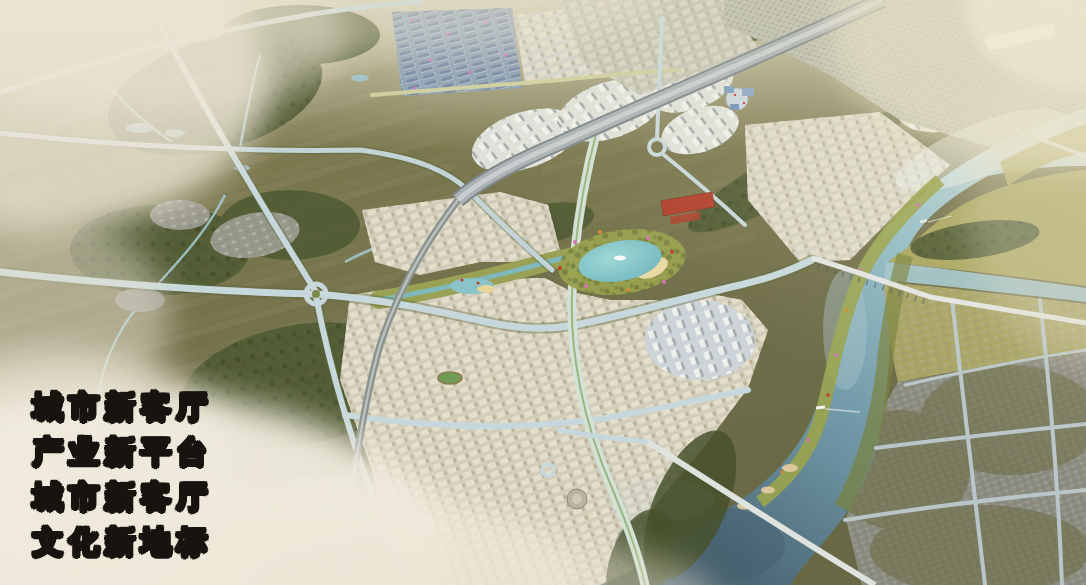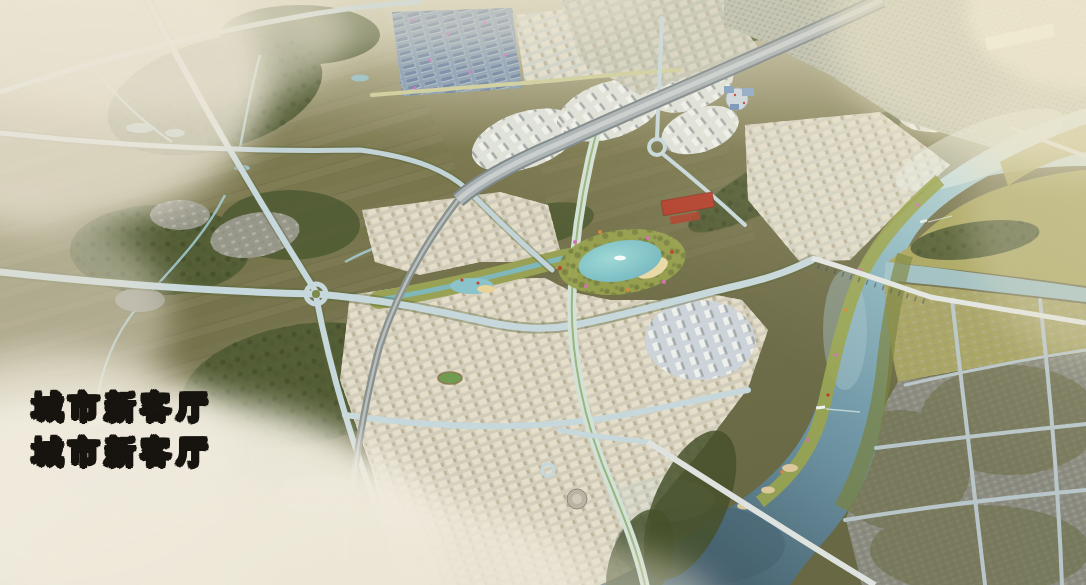--- a/index.html
+++ b/index.html
@@ -367,16 +367,18 @@
     <ellipse cx="400" cy="-5" rx="260" ry="60" fill="#e9e3d0" opacity="0.4" filter="url(#blurL)"></ellipse>
     <ellipse cx="1070" cy="30" rx="240" ry="140" fill="#ece4c8" opacity="0.55" filter="url(#blurL)"></ellipse>
     <ellipse cx="1086" cy="10" rx="120" ry="80" fill="#f3ecd4" opacity="0.6" filter="url(#blurM)"></ellipse>
     <ellipse cx="1086" cy="200" rx="120" ry="160" fill="#e5dfc8" opacity="0.3" filter="url(#blurL)"></ellipse>
   </g>
   <rect width="1086" height="585" fill="url(#gWarm)"></rect>
 </svg>
 
 <div class="slogan">
   <div class="slogan-line">城市新客厅</div>
+  <div class="slogan-line">产业新平台</div>
   <div class="slogan-line">城市新客厅</div>
+  <div class="slogan-line">文化新地标</div>
 </div>
 
 </div>
 
 </body></html>

